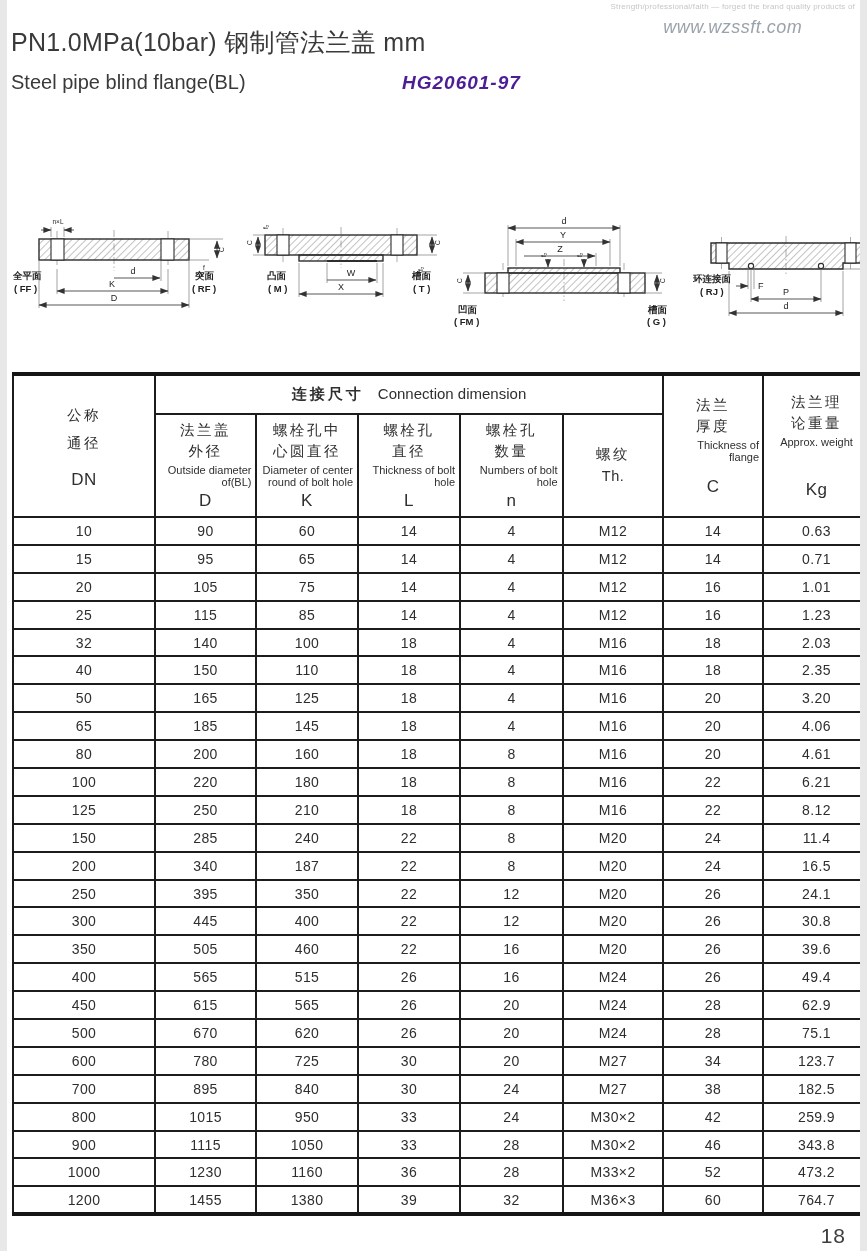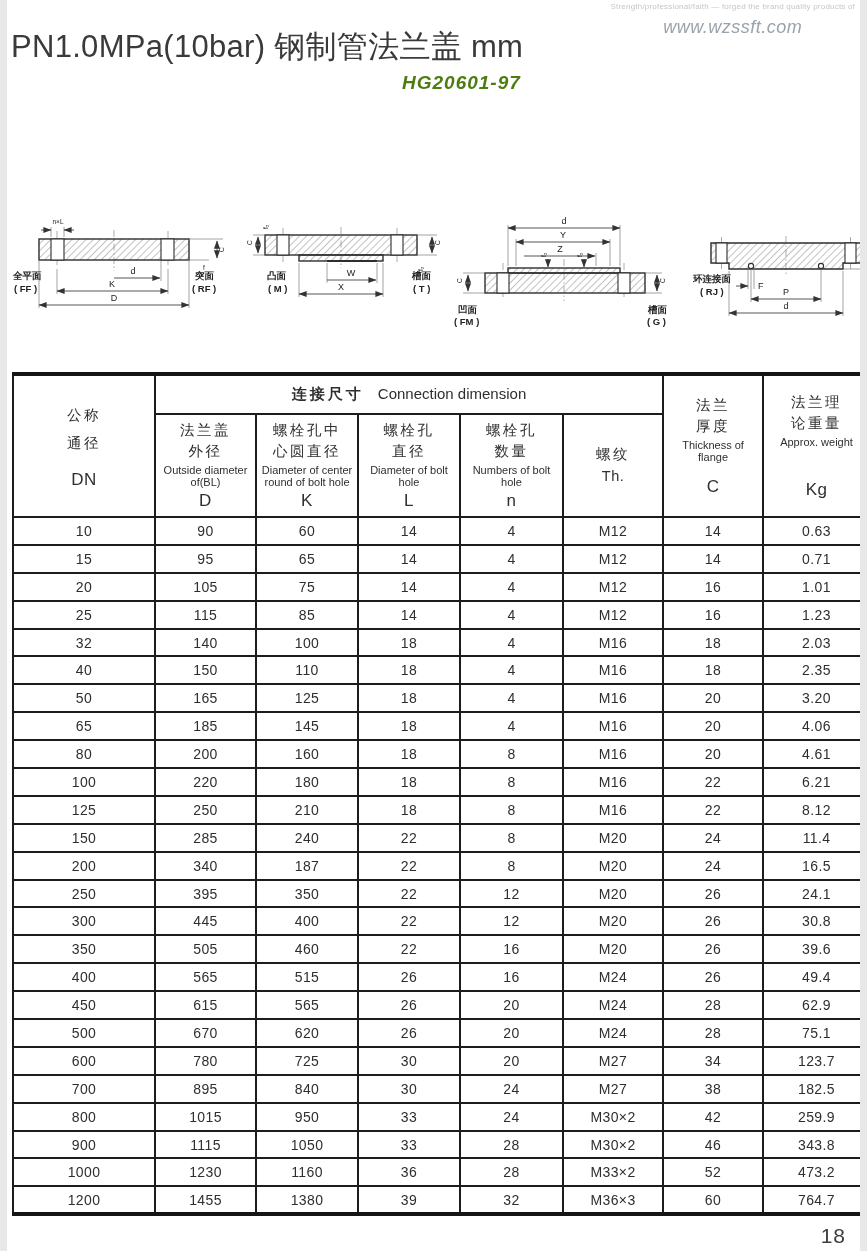--- a/index.html
+++ b/index.html
@@ -10,29 +10,29 @@
     font-family:"Liberation Sans", sans-serif; color:#2f2f2f;
   }
 
   
   .top-right { position:absolute; top:2px; right:5px; text-align:right; }
   .tagline { font-size:8px; color:#c6c6c6; letter-spacing:0.2px; }
   .website { font-size:18px; color:#9aa2aa; font-style:italic; margin-top:6px; letter-spacing:0.5px;text-align:center; }
 
   .title {
     position:absolute; left:4px; top:26px; margin:0;
-    font-size:31px; font-weight:500; color:#3a3a3a; letter-spacing:0.3px; white-space:nowrap;
+    font-size:25px; font-weight:500; color:#3a3a3a; letter-spacing:0.3px; white-space:nowrap;
   }
   .subtitle {
     position:absolute; left:4px; top:71px;
     font-size:20px; color:#3a3a3a;
   }
   .standard {
     position:absolute; left:395px; top:72px;
-    font-size:19px; font-weight:bold; font-style:italic; color:#4d7c0f; letter-spacing:1px;
+    font-size:19px; font-weight:bold; font-style:italic; color:#4c1d95; letter-spacing:1px;
   }
 
   
   .drawings { position:absolute; left:0; top:215px; width:867px; height:115px; }
   .drawing { position:absolute; top:0; }
   .drawing .part { fill:url(#hatch); stroke:#2e2e2e; stroke-width:1.4; }
   .drawing .hole { fill:#ffffff; stroke:#2e2e2e; stroke-width:1.1; }
   .drawing .dim  { stroke:#444; stroke-width:0.9; fill:none; }
   .drawing .ext  { stroke:#7c7c7c; stroke-width:0.7; fill:none; }
   .drawing .cl   { stroke:#8a8a8a; stroke-width:0.7; stroke-dasharray:7 2.5 1.5 2.5; }
@@ -50,21 +50,21 @@
   .dim-table th, .dim-table td {
     border:2px solid #1c1c1c; background:#fff;
     text-align:center; vertical-align:middle; padding:0;
   }
   .dim-table thead th { font-weight:normal; }
   .span-head { height:40px; font-size:15px; }
   .span-head .zh { letter-spacing:3px; margin-right:14px;font-weight:bold; }
   .hcell { display:flex; flex-direction:column; align-items:center; justify-content:center; height:100%; }
   .sub-head { height:103px; }
   .zh-line { font-size:14.5px; letter-spacing:2.5px; line-height:1.45; white-space:nowrap; }
-  .en-line { font-size:11px; line-height:1.12; margin-top:2px; max-width:92px; }
+  .en-line { font-size:11px; line-height:1.12; margin-top:2px; max-width:92px;text-align:right; }
   .sym { font-size:17px; margin-top:3px; letter-spacing:0.5px; }
   .dn-cell .zh-line { line-height:1.9; }
   .dn-cell .sym { margin-top:12px; }
   .dim-table tbody td { height:27.9px; font-size:14px; color:#2e2e2e; letter-spacing:0.4px; }
 
   .page-number { position:absolute; top:1224px; right:14px; font-size:21px; color:#3d3d3d; letter-spacing:1px; }
 </style>
 </head>
 <body>
 
@@ -80,20 +80,21 @@
       </marker>
     </defs>
   </svg>
 
   <div class="top-right">
     <div class="tagline">Strength/professional/faith — forged the brand quality products of</div>
     <div class="website">www.wzssft.com</div>
   </div>
 
   <h1 class="title">PN1.0MPa(10bar) 钢制管法兰盖  mm</h1>
+  <div class="subtitle">Steel pipe blind flange(BL)</div>
   <div class="standard">HG20601-97</div>
 
   <div class="drawings">
 
     <svg class="drawing" style="left:4px" width="218" height="112" viewBox="0 0 218 112">
       <line class="cl" x1="46" y1="16" x2="46" y2="52"></line>
       <line class="cl" x1="157" y1="16" x2="157" y2="52"></line>
       <line class="cl" x1="103" y1="15" x2="103" y2="56"></line>
       <rect class="part" x="28" y="24" width="150" height="21"></rect>
       <rect class="hole" x="40" y="24" width="13" height="21"></rect>
@@ -282,21 +283,21 @@
             <div class="zh-line">螺栓孔中</div>
             <div class="zh-line">心圆直径</div>
             <div class="en-line">Diameter of center round of bolt hole</div>
             <div class="sym">K</div>
           </div>
         </th>
         <th class="sub-head">
           <div class="hcell">
             <div class="zh-line">螺栓孔</div>
             <div class="zh-line">直径</div>
-            <div class="en-line">Diameter of bolt hole</div>
+            <div class="en-line">Thickness of bolt hole</div>
             <div class="sym">L</div>
           </div>
         </th>
         <th class="sub-head">
           <div class="hcell">
             <div class="zh-line">螺栓孔</div>
             <div class="zh-line">数量</div>
             <div class="en-line">Numbers of bolt hole</div>
             <div class="sym">n</div>
           </div>

